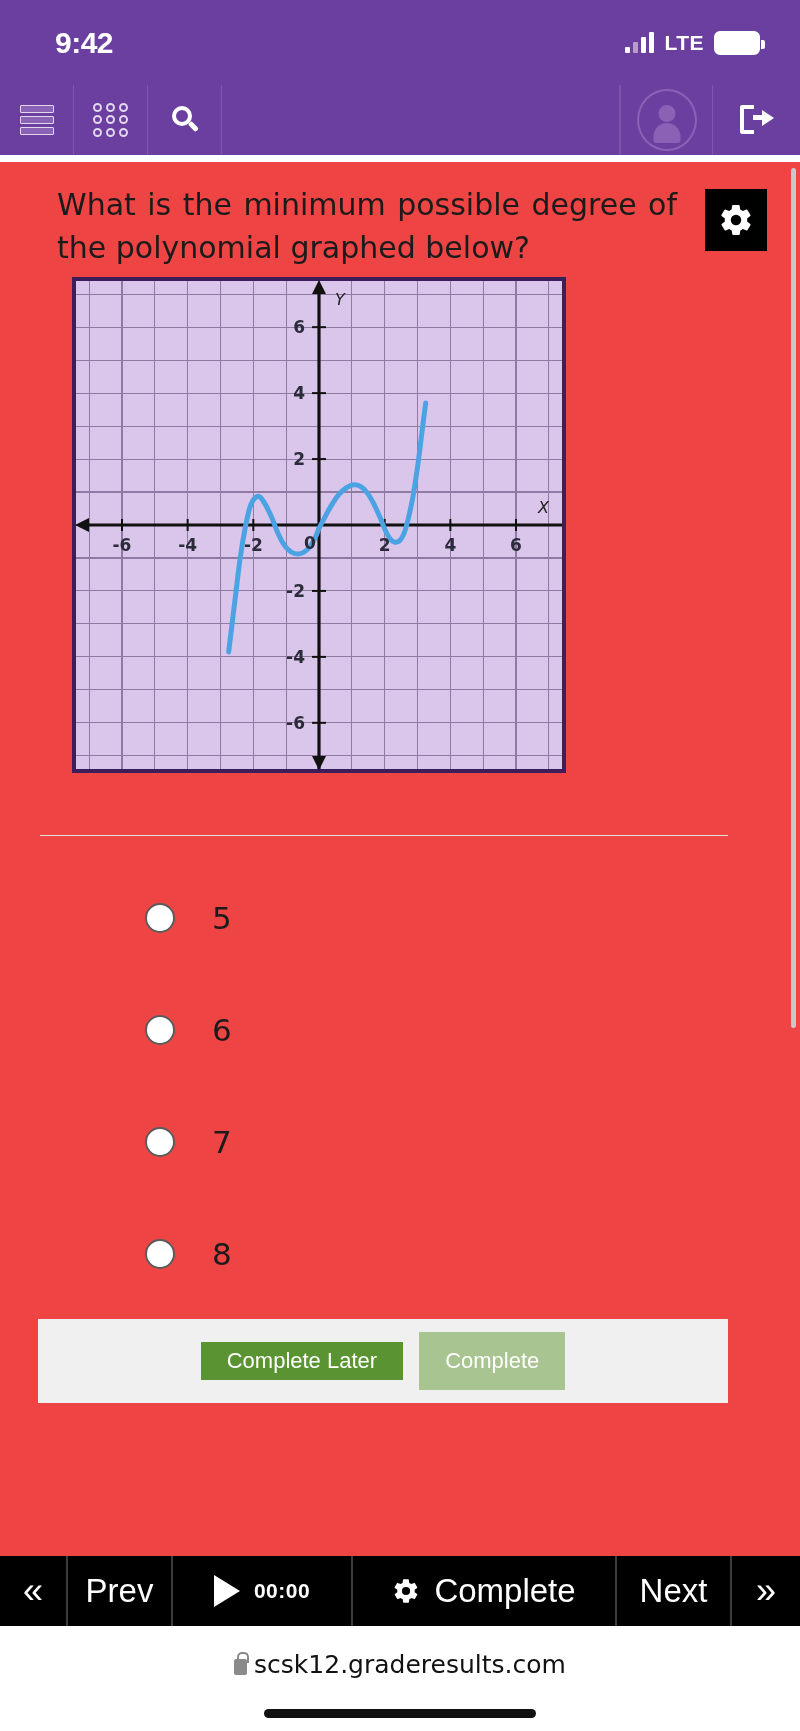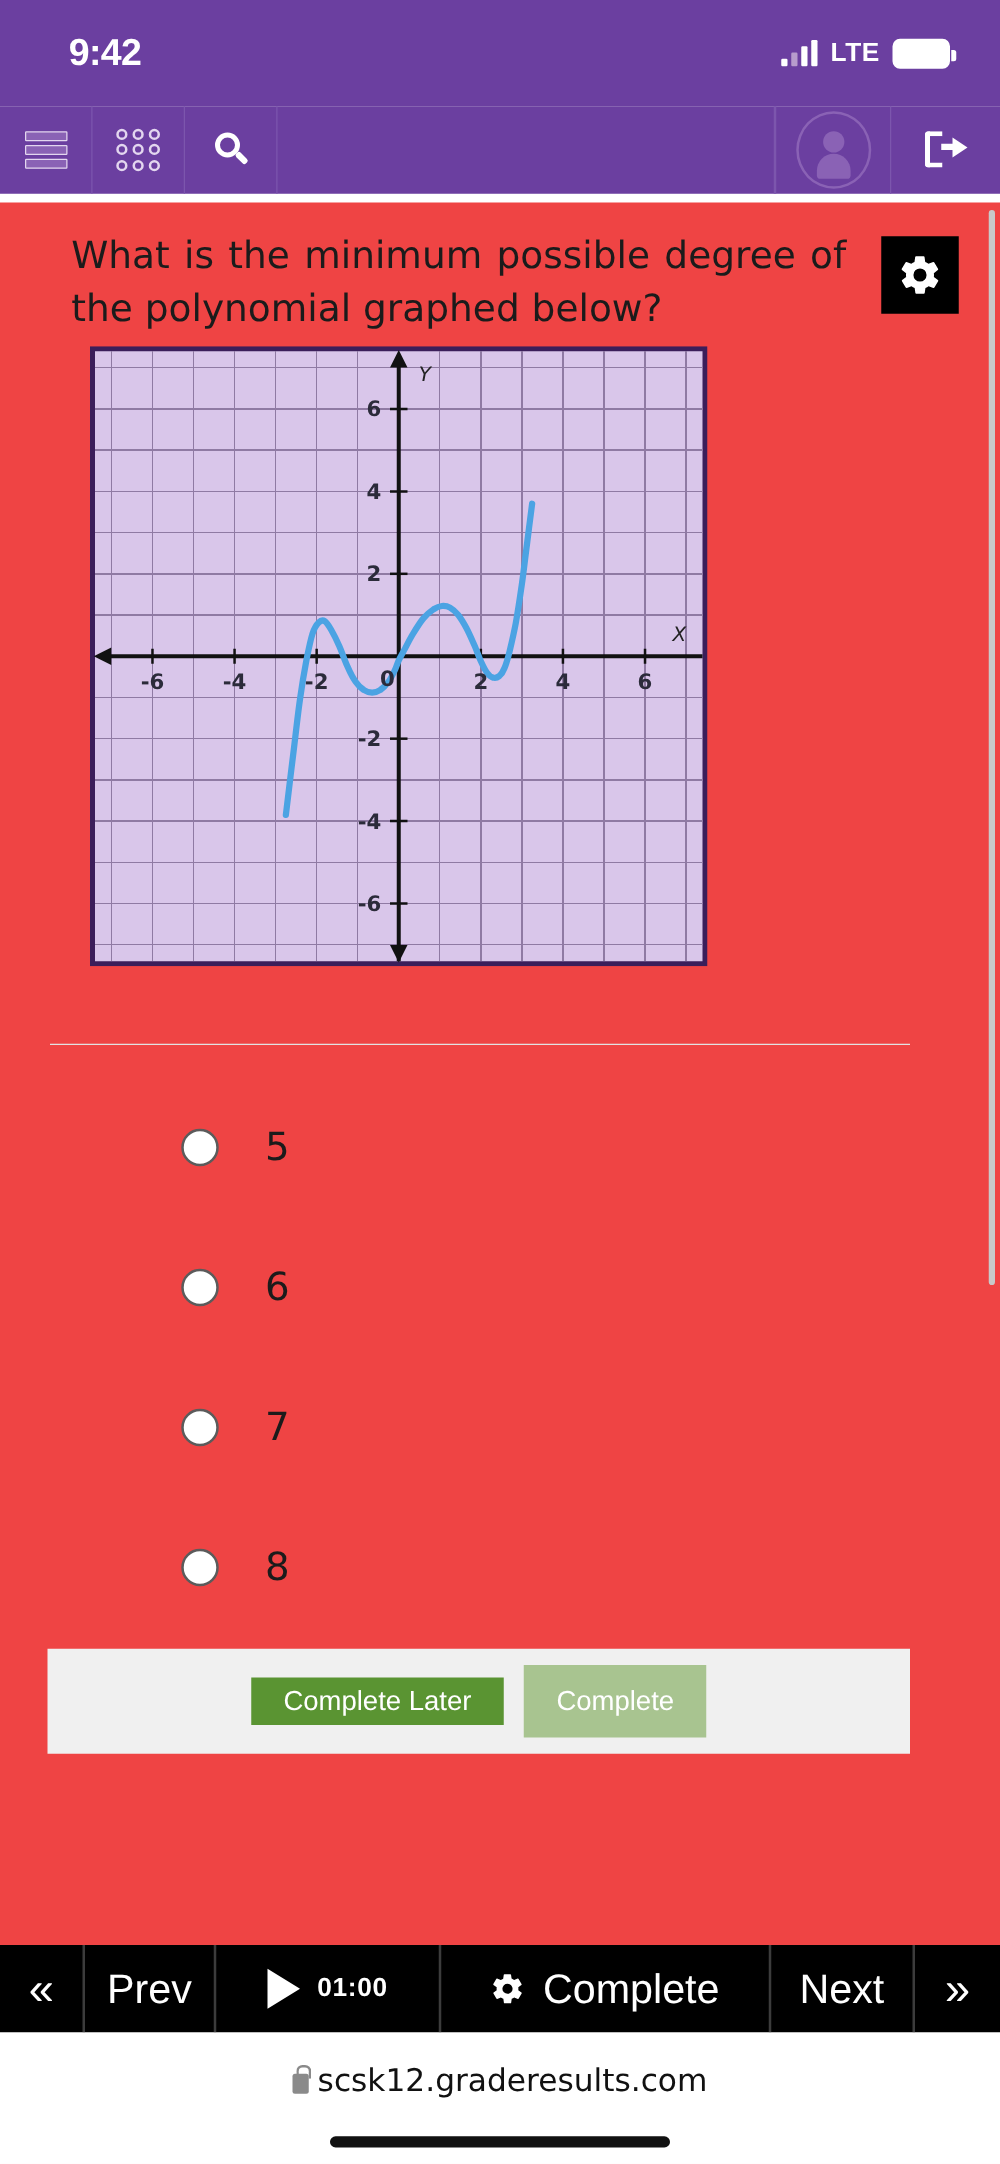--- a/index.html
+++ b/index.html
@@ -345,21 +345,21 @@
 
   <div class="bottombar">
     <div class="bb-cell bb-first">
       <span class="chev">«</span>
     </div>
     <div class="bb-cell bb-prev">
       <span>Prev</span>
     </div>
     <div class="bb-cell bb-timer">
       <span class="playtri"></span>
-      <span class="timetext">01:00</span>
+      <span class="timetext">00:00</span>
     </div>
     <div class="bb-cell bb-settings">
       <svg class="gear-inline" viewBox="0 0 24 24">
         <path fill="#ffffff" d="M19.4 13c.04-.33.06-.66.06-1s-.02-.67-.07-1l2.11-1.63a.5.5 0 0 0 .12-.64l-2-3.46a.5.5 0 0 0-.6-.22l-2.49 1a7.3 7.3 0 0 0-1.73-1l-.38-2.65a.5.5 0 0 0-.5-.4h-4a.5.5 0 0 0-.49.42l-.38 2.65c-.61.25-1.17.59-1.69.98l-2.49-1a.5.5 0 0 0-.6.22l-2 3.46c-.13.22-.07.49.12.64L4.6 11c-.05.33-.07.66-.07 1s.02.67.07 1l-2.11 1.63a.5.5 0 0 0-.12.64l2 3.46c.12.22.37.3.6.22l2.49-1c.52.4 1.08.73 1.69.98l.38 2.65c.04.24.25.42.49.42h4c.25 0 .46-.18.5-.42l.38-2.65c.6-.25 1.17-.58 1.69-.98l2.49 1c.23.08.48 0 .6-.22l2-3.46a.5.5 0 0 0-.12-.64L19.4 13ZM12 15.5A3.5 3.5 0 1 1 12 8.5a3.5 3.5 0 0 1 0 7Z"></path>
       </svg>
       <span>Complete</span>
     </div>
     <div class="bb-cell bb-next">
       <span>Next</span>
     </div>

